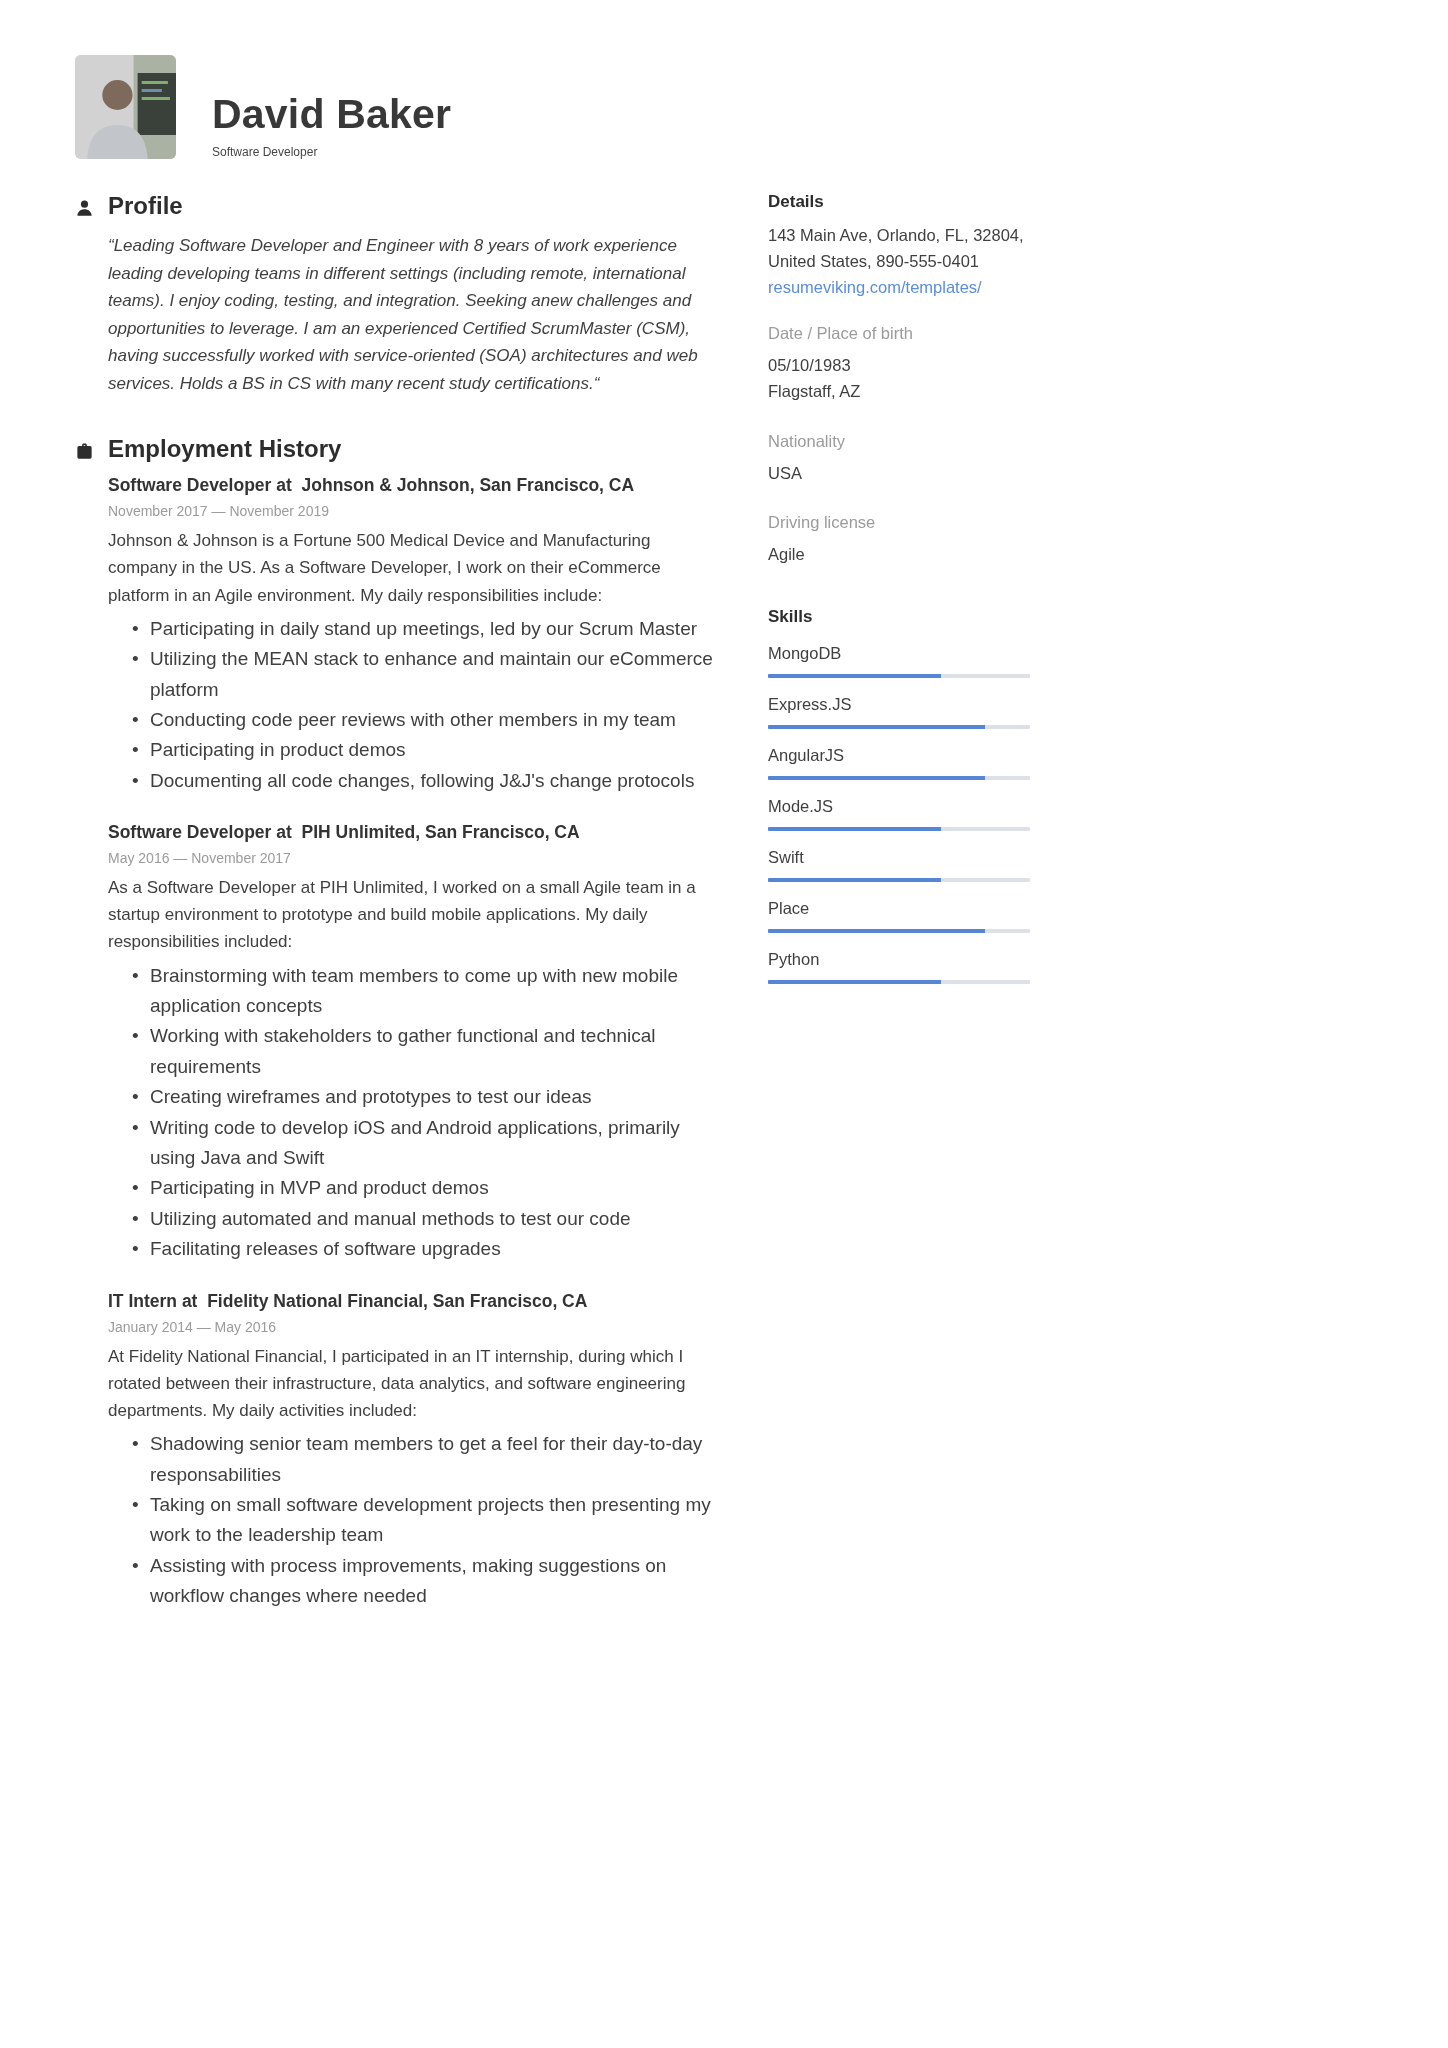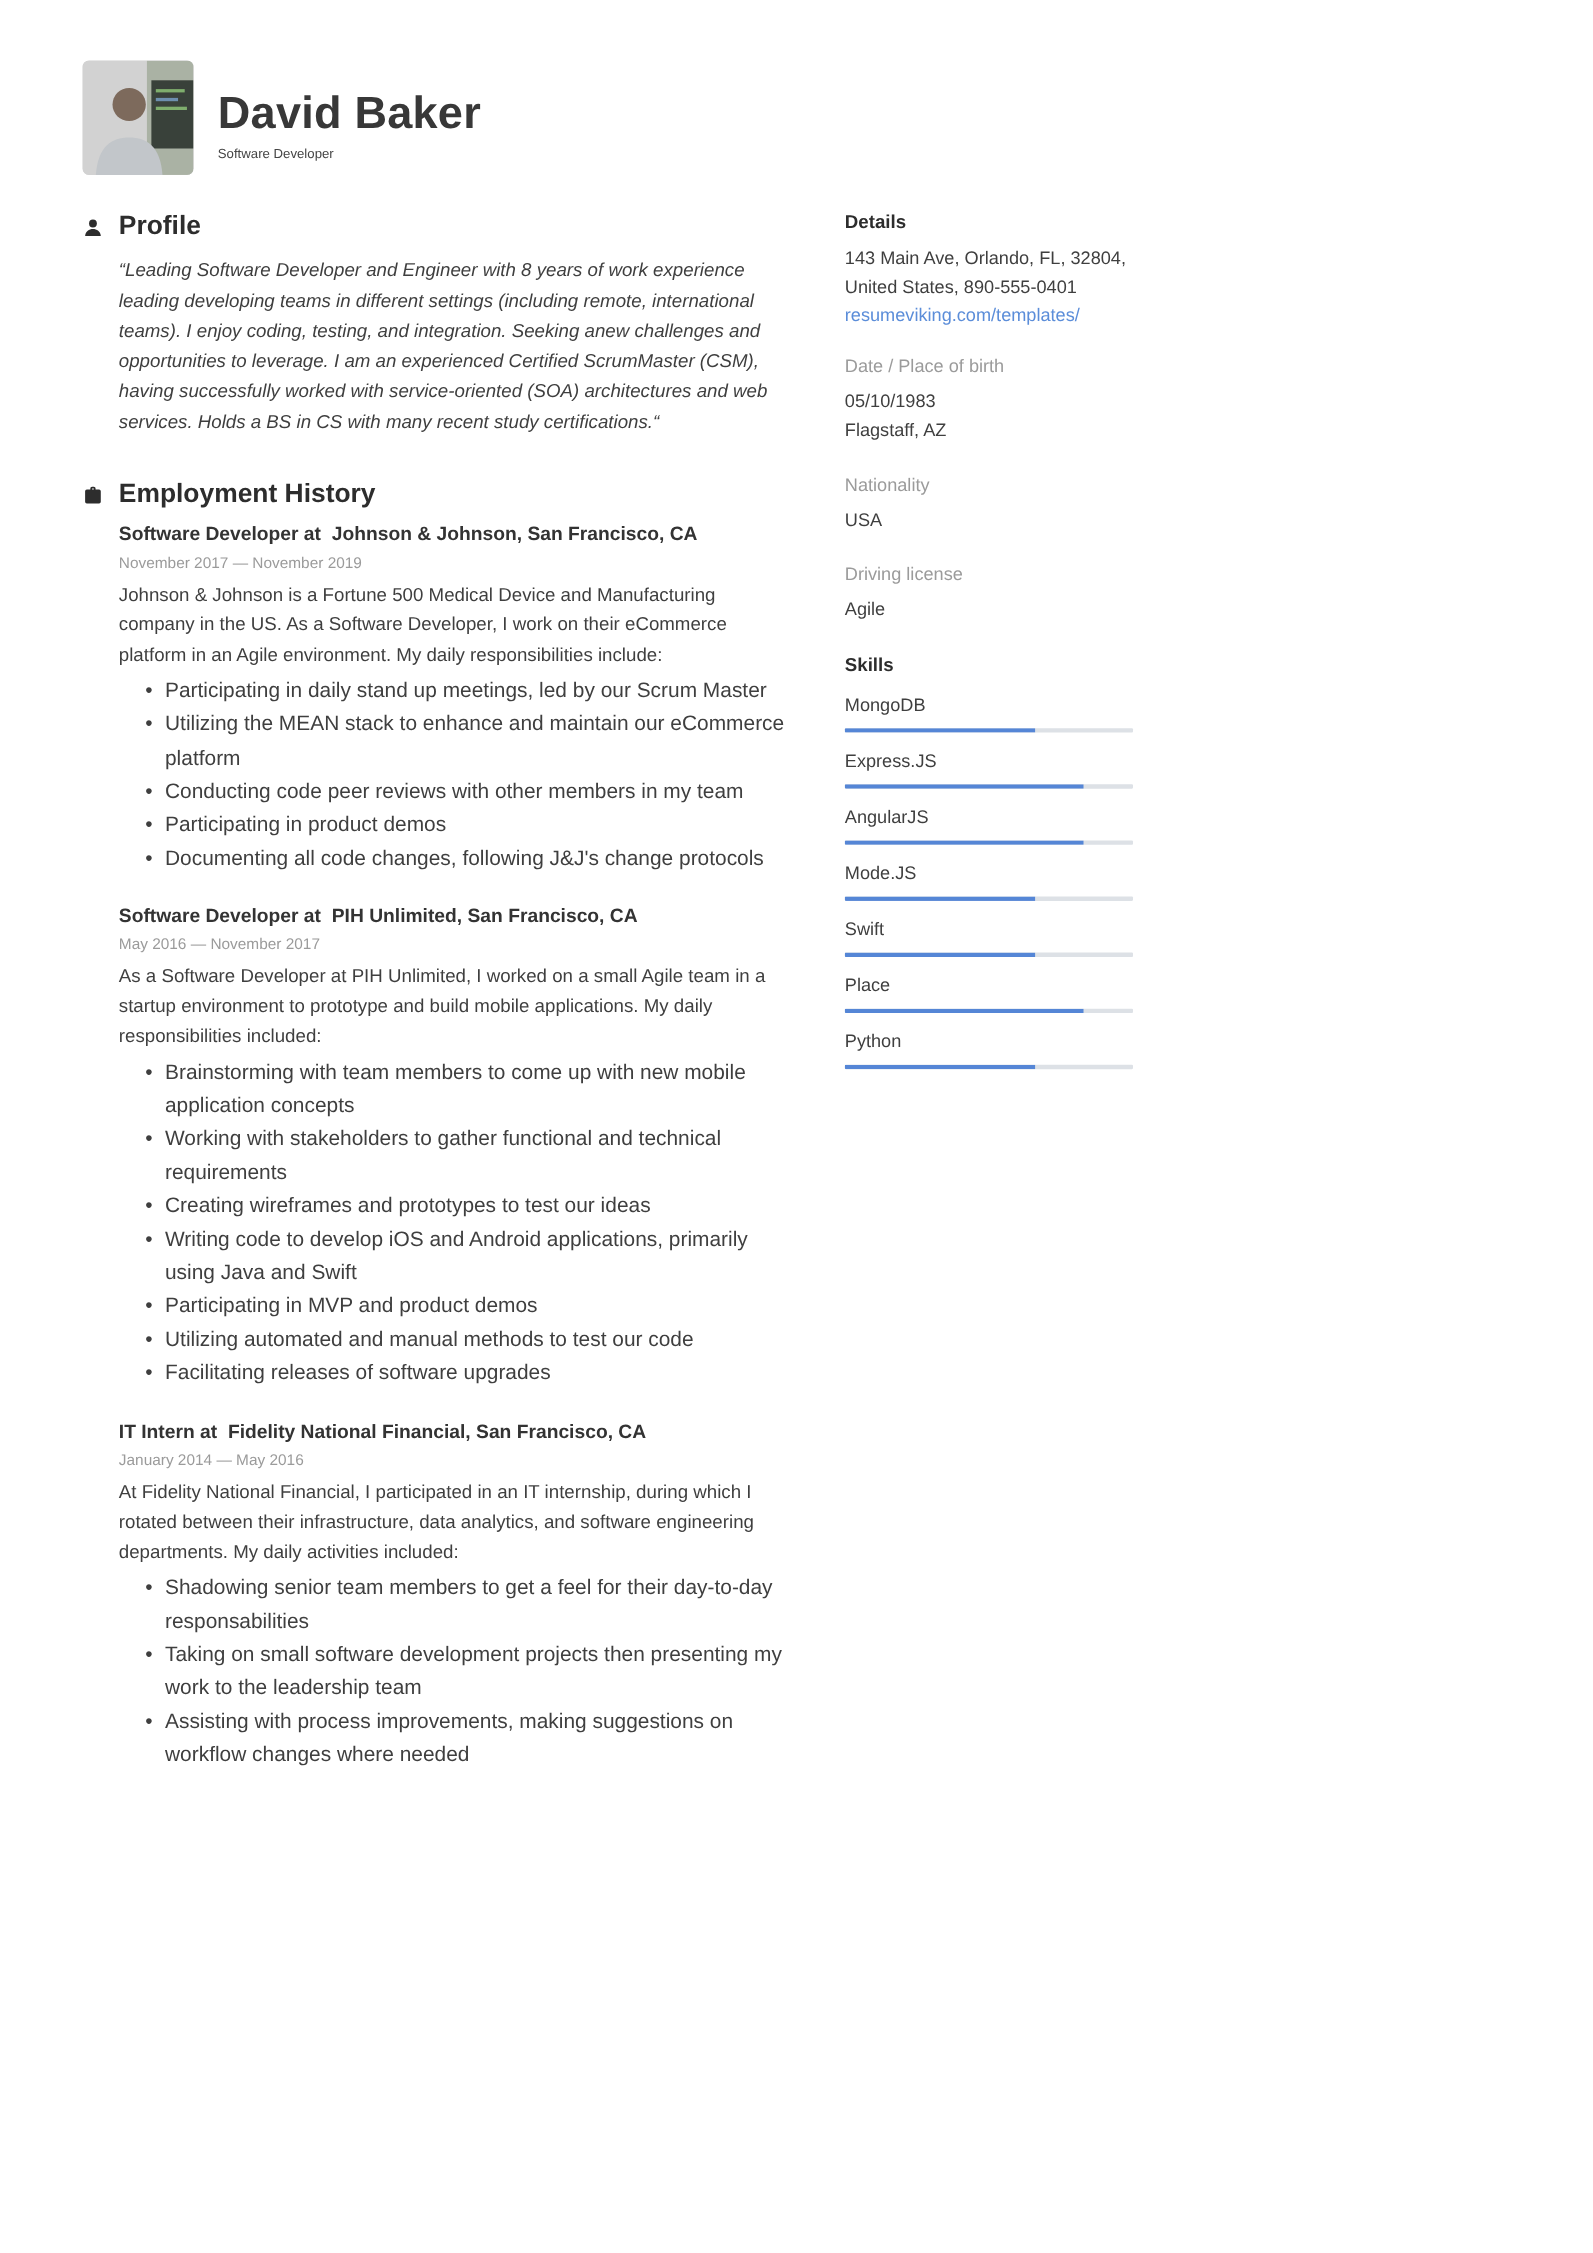--- a/index.html
+++ b/index.html
@@ -2,21 +2,21 @@
 <html style="--accent: #5586d6; --link: #5b8dd9; --track: #dde1e6;"><head>
 <meta charset="utf-8">
 <style>
   html,body{margin:0;padding:0;background:#ffffff;}
   .page{
     width:1448px;min-height:2048px;background:#fff;box-sizing:border-box;
     font-family:"Liberation Sans","DejaVu Sans",sans-serif;color:#3f3f3f;
     padding:55px 0 60px 0;position:relative;
   }
   
-  .header{display:flex;align-items:center;gap:22px;margin-left:75px;}
+  .header{display:flex;align-items:flex-end;gap:36px;margin-left:75px;}
   .photo{width:101px;height:104px;border-radius:6px;overflow:hidden;flex:0 0 auto;background:#d2d2d2;}
   .photo svg{display:block;width:100%;height:100%;}
   .name-block h1{font-size:41px;margin:12px 0 0;color:#383838;font-weight:700;letter-spacing:.2px;}
   .subtitle{font-size:12px;color:#454545;margin-top:7px;}
 
   
   .columns{display:flex;margin-top:33px;}
   .main{width:614px;margin-left:108px;flex:0 0 auto;}
   .side{width:262px;margin-left:46px;flex:0 0 auto;}
 
@@ -34,21 +34,21 @@
   .job-summary{font-size:17px;line-height:1.6;margin:8px 0 0;}
   .job-bullets{list-style:none;margin:5px 0 0;padding:0 0 0 24px;}
   .job-bullets li{font-size:19px;line-height:1.6;position:relative;padding-left:18px;}
   .job-bullets li::before{content:"•";position:absolute;left:0;color:#3f3f3f;}
 
   
   .side-heading{font-size:17px;font-weight:700;color:#2d2d2d;margin:0 0 10px;}
   .side-text{font-size:16.5px;line-height:1.6;}
   .side-link{display:inline-block;font-size:16.5px;color:var(--link,#5b8dd9);margin-top:3px;text-decoration:none;cursor:pointer;}
   .side-sub{font-size:16.5px;color:#9b9b9b;margin-top:27px;margin-bottom:9px;}
-  .skills-heading{margin-top:28px;margin-bottom:2px;}
+  .skills-heading{margin-top:40px;margin-bottom:2px;}
   .skill{margin-top:17px;}
   .skill-name{font-size:16.5px;color:#3f3f3f;}
   .skill-bar{height:4px;background:var(--track,#dde1e6);margin-top:11px;border-radius:1px;overflow:hidden;}
   .skill-bar-fill{height:100%;background:var(--accent,#5586d6);}
 </style>
 </head>
 <body>
 
 <div class="page">
 

